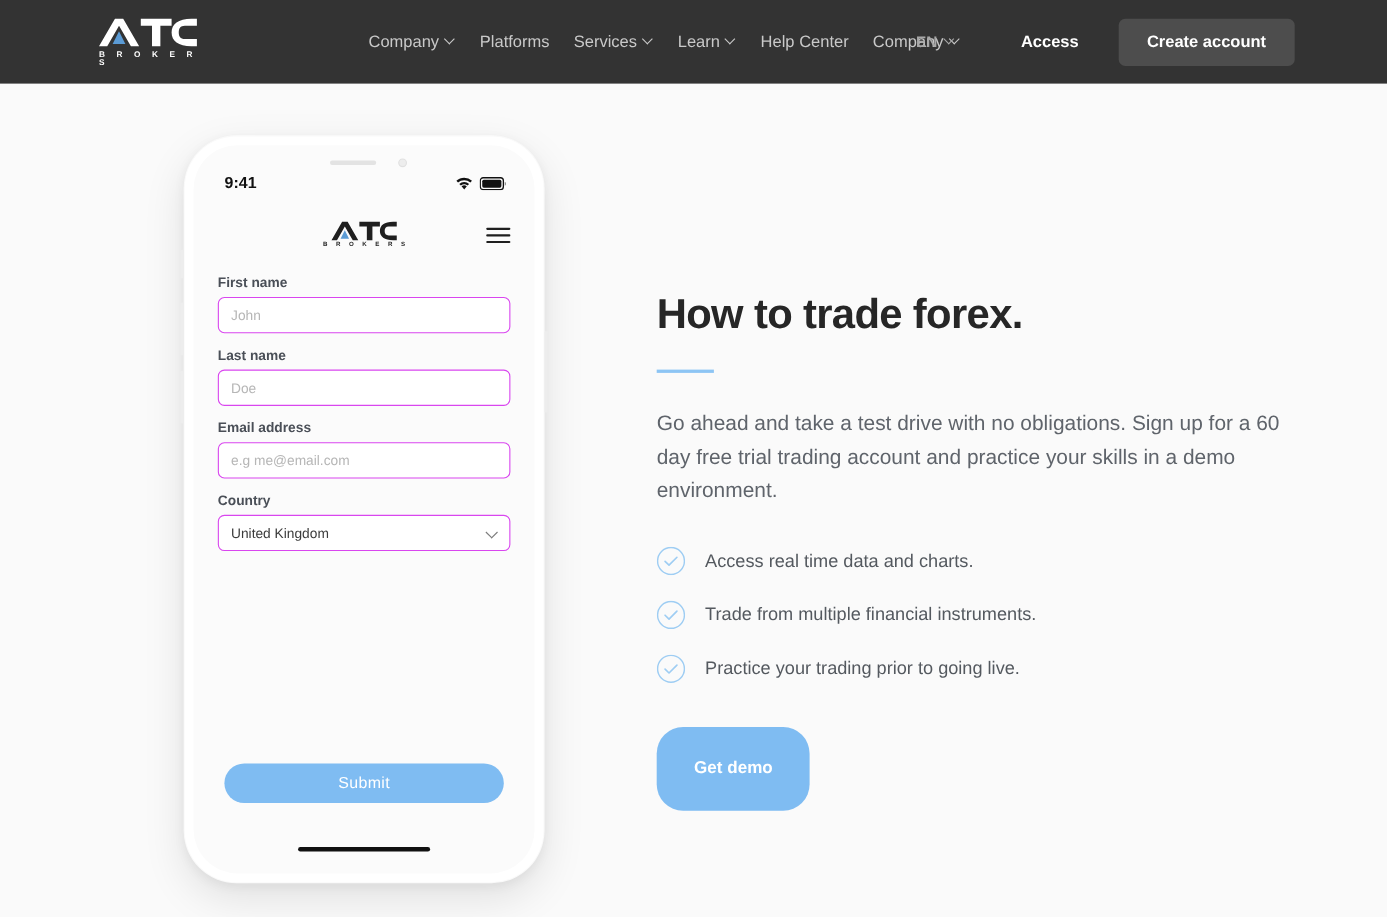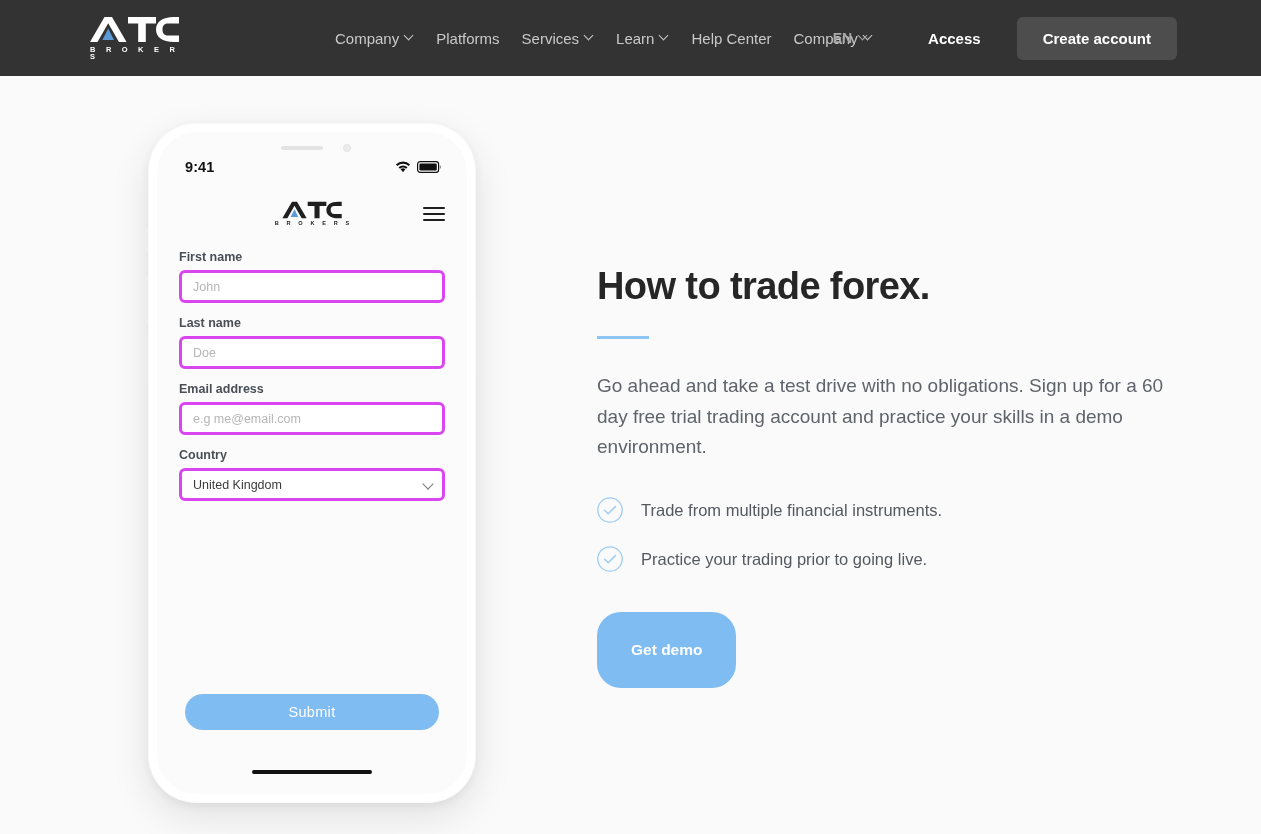--- a/index.html
+++ b/index.html
@@ -121,21 +121,21 @@
 
   
   .main {
     position: relative;
     height: 758px;
   }
 
   
   .phone-wrap {
     position: absolute;
-    left: 148px;
+    left: 167px;
     top: 47px;
     width: 328px;
     height: 680px;
   }
   .phone {
     position: absolute;
     inset: 0;
     background: #ffffff;
     border-radius: 48px;
     box-shadow: 0 14px 38px rgba(0,0,0,0.10),
@@ -257,21 +257,21 @@
     font-size: 12.5px;
     font-weight: 700;
     color: #4a4f57;
     margin-bottom: 6px;
     display: block;
   }
   .field-input {
     width: 100%;
     height: 33px;
     background: #ffffff;
-    border: 3px solid #d946ef;
+    border: 1px solid #d946ef;
     border-radius: 6px;
     padding: 0 11px;
     font-size: 12.5px;
     color: #3b3b3b;
     font-family: inherit;
     outline: none;
   }
   .field-input::placeholder { color: #b6b6b6; }
 
   .select-wrap { position: relative; }
@@ -516,20 +516,27 @@
     <h1 class="title">How to trade forex.</h1>
     <div class="rule"></div>
     <p class="lede">Go ahead and take a test drive with no obligations. Sign up for a 60 day free trial trading account and practice your skills in a demo environment.</p>
 
     <ul class="checklist">
       <li class="check-item">
         <svg class="check-icon" viewBox="0 0 26 26">
           <circle cx="13" cy="13" r="12.2" fill="none" stroke="#9ecdf3" stroke-width="1.3"></circle>
           <path d="M7.6 13.3 L11.2 16.8 L18.4 9.6" fill="none" stroke="#9ecdf3" stroke-width="1.5" stroke-linecap="round" stroke-linejoin="round"></path>
         </svg>
+        <span class="check-text">Access real time data and charts.</span>
+      </li>
+      <li class="check-item">
+        <svg class="check-icon" viewBox="0 0 26 26">
+          <circle cx="13" cy="13" r="12.2" fill="none" stroke="#9ecdf3" stroke-width="1.3"></circle>
+          <path d="M7.6 13.3 L11.2 16.8 L18.4 9.6" fill="none" stroke="#9ecdf3" stroke-width="1.5" stroke-linecap="round" stroke-linejoin="round"></path>
+        </svg>
         <span class="check-text">Trade from multiple financial instruments.</span>
       </li>
       <li class="check-item">
         <svg class="check-icon" viewBox="0 0 26 26">
           <circle cx="13" cy="13" r="12.2" fill="none" stroke="#9ecdf3" stroke-width="1.3"></circle>
           <path d="M7.6 13.3 L11.2 16.8 L18.4 9.6" fill="none" stroke="#9ecdf3" stroke-width="1.5" stroke-linecap="round" stroke-linejoin="round"></path>
         </svg>
         <span class="check-text">Practice your trading prior to going live.</span>
       </li>
     </ul>

